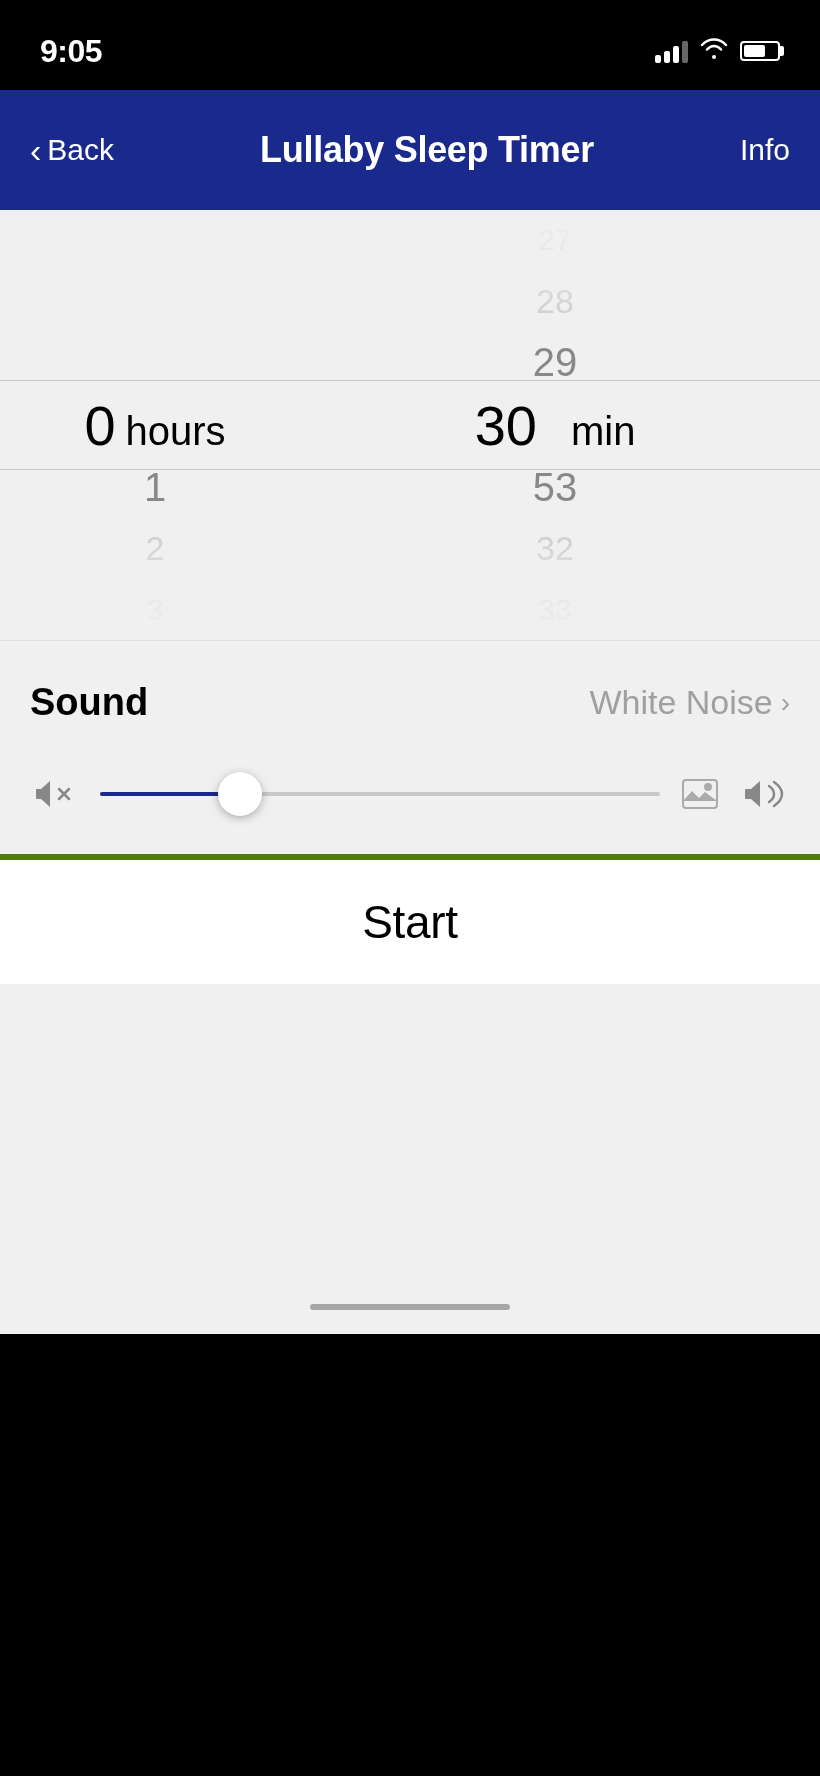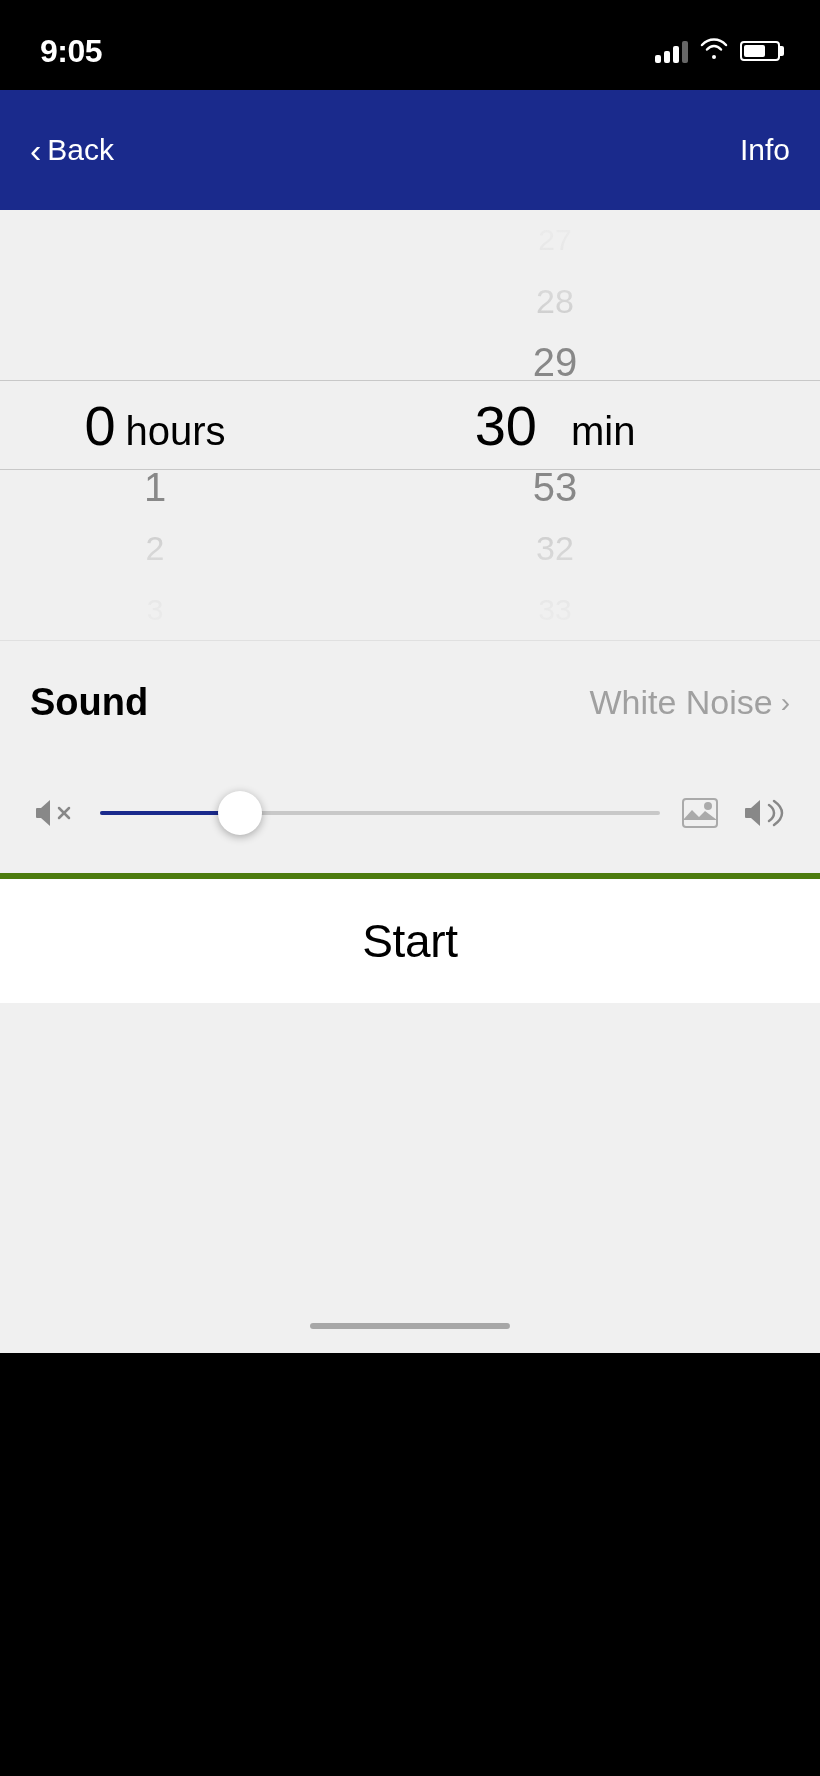--- a/index.html
+++ b/index.html
@@ -255,21 +255,21 @@
     
     .sound-section {
       background: #f0f0f0;
       padding: 40px 30px;
     }
 
     .sound-row {
       display: flex;
       align-items: center;
       justify-content: space-between;
-      margin-bottom: 69px;
+      margin-bottom: 50px;
     }
 
     .sound-label {
       font-size: 38px;
       font-weight: 700;
       color: #000;
     }
 
     .sound-value {
       display: flex;
@@ -427,20 +427,21 @@
       <div class="battery-fill"></div>
     </div>
   </div>
 </div>
 
 <div class="nav-bar">
   <div class="nav-back">
     <span class="nav-back-chevron">‹</span>
     <span>Back</span>
   </div>
+  <div class="nav-title">Lullaby Sleep Timer</div>
   <div class="nav-info">Info</div>
 </div>
 
 <div class="main-content">
 
   <div class="picker-area">
     <div class="picker-fade-top"></div>
     <div class="picker-selection"></div>
     <div class="picker-fade-bottom"></div>
 

